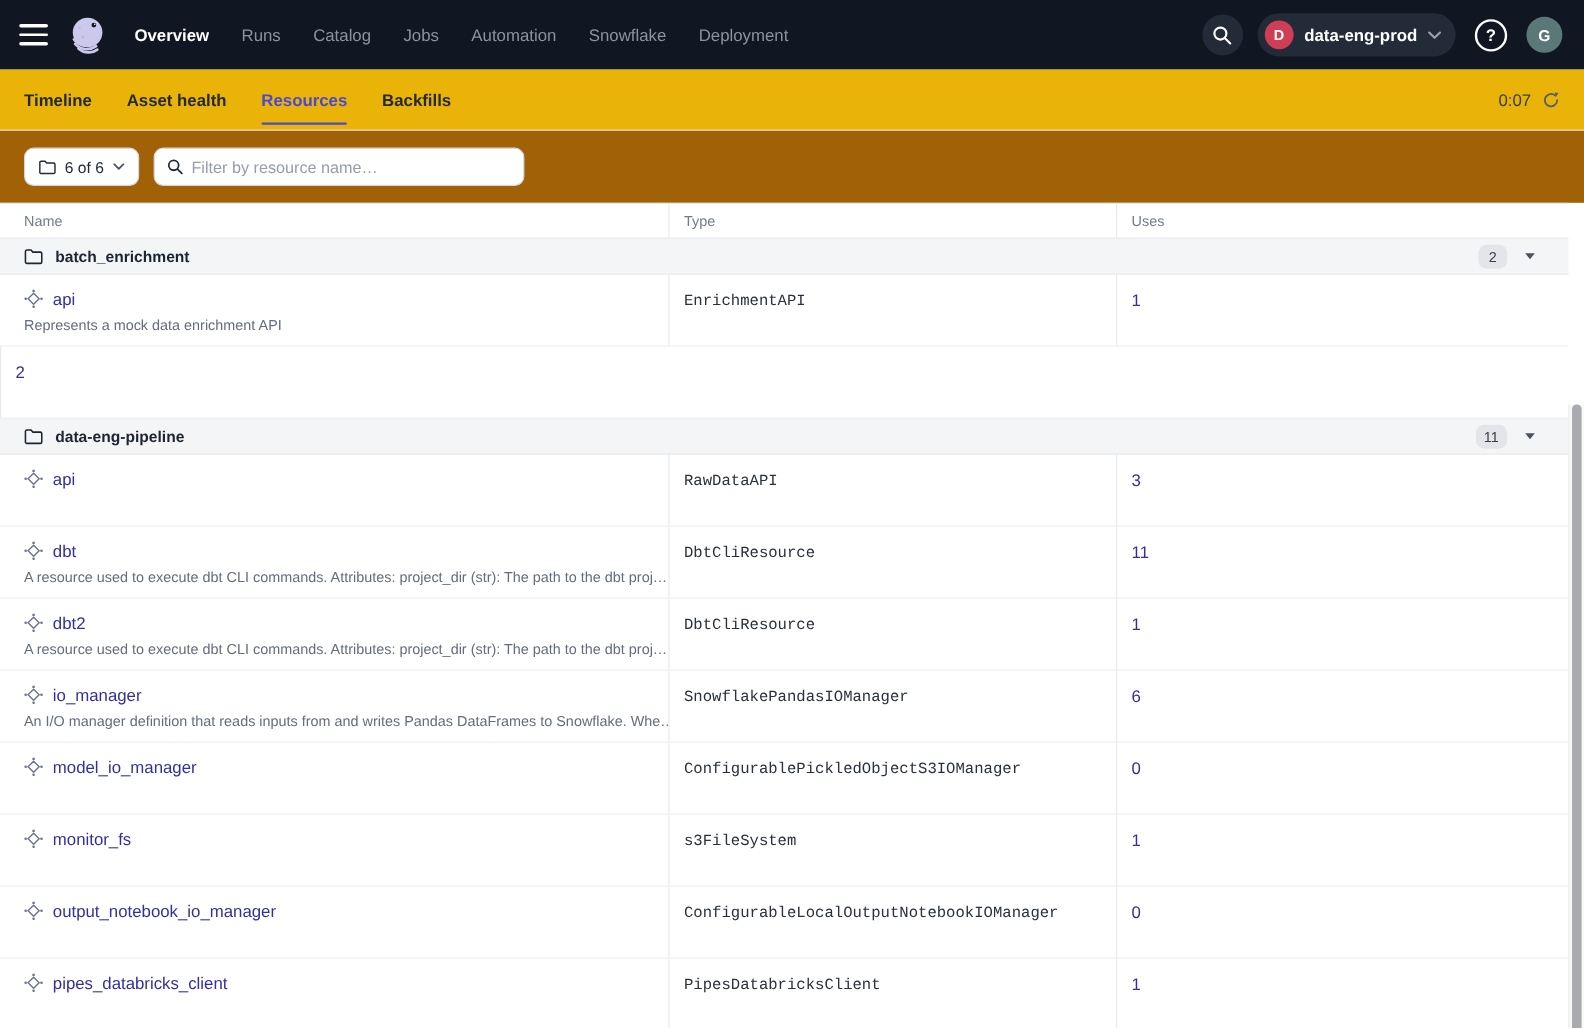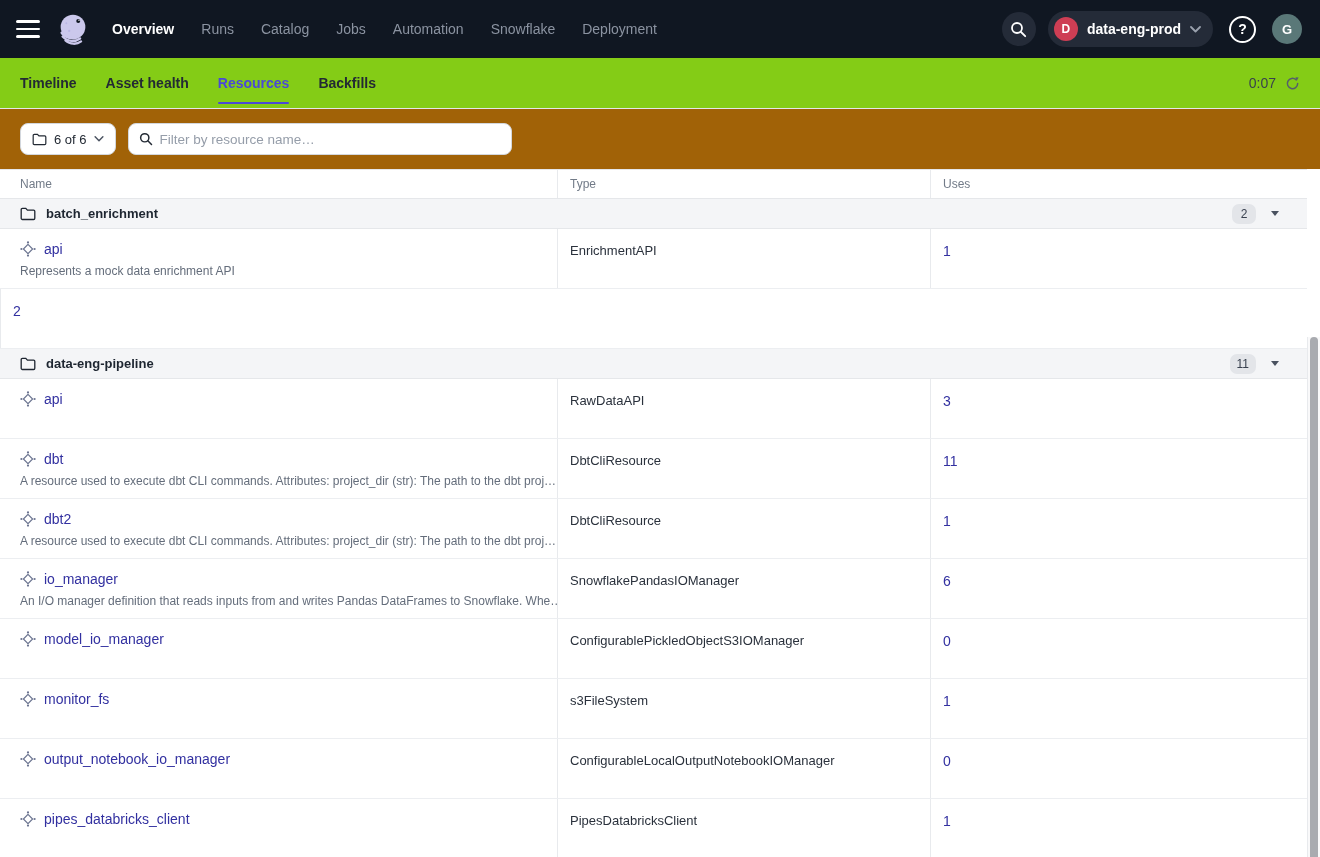--- a/index.html
+++ b/index.html
@@ -16,32 +16,32 @@
   .navitem.active { color:#ffffff; font-weight:600; }
   .topnav-right { margin-left:auto; display:flex; align-items:center; gap:12px; }
   .searchbtn { width:34px; height:34px; border-radius:50%; background:var(--nav-pill-bg,#242b38); display:flex; align-items:center; justify-content:center; cursor:pointer; }
   .deploy-pill { height:36px; border-radius:18px; background:var(--nav-pill-bg,#242b38); display:flex; align-items:center; gap:9px; padding:0 12px 0 6px; cursor:pointer; }
   .deploy-initial { width:24px; height:24px; border-radius:50%; background:var(--badge-red,#ce3e54); color:#fff; font-size:12px; font-weight:700; display:flex; align-items:center; justify-content:center; }
   .deploy-name { color:#fff; font-size:14px; font-weight:600; }
   .helpbtn { width:27px; height:27px; border-radius:50%; border:2px solid #fff; color:#fff; font-size:14px; font-weight:700; display:flex; align-items:center; justify-content:center; cursor:pointer; margin-left:4px; }
   .avatar { width:30px; height:30px; border-radius:50%; background:var(--avatar-teal,#5a7878); color:#fff; font-size:13px; font-weight:600; display:flex; align-items:center; justify-content:center; cursor:pointer; margin-left:4px; }
 
   
-  .tabbar { height:51px; background:#84cc16; border-bottom:1px solid #e5e7ea; display:flex; align-items:center; padding:0 20px; }
+  .tabbar { height:51px; background:#eab308; border-bottom:1px solid #e5e7ea; display:flex; align-items:center; padding:0 20px; }
   .tabs { display:flex; align-items:center; gap:29px; }
   .tab { font-size:14px; font-weight:600; color:#232a34; cursor:pointer; position:relative; }
   .tab.active { color:var(--accent,#4a49d6); }
   .tab.active::after { content:""; position:absolute; left:0; right:0; bottom:-13px; height:2px; background:var(--accent,#4a49d6); border-radius:1px; }
   .tab-right { margin-left:auto; display:flex; align-items:center; gap:9px; }
   .timer { font-size:14px; color:#39414d; }
 
   
   .filterrow { height:60px; background:#a16207; display:flex; align-items:center; gap:12px; padding:0 20px; }
   .countbtn { height:32px; border:1px solid #d3d7dd; border-radius:8px; background:#fff; display:flex; align-items:center; gap:7px; padding:0 11px; font-size:13px; font-weight:500; color:#232a34; cursor:pointer; }
-  .searchbox { height:32px; width:384px; border:1px solid #d3d7dd; border-radius:8px; background:#fff; display:flex; align-items:center; gap:7px; padding:0 10px; }
+  .searchbox { height:32px; width:309px; border:1px solid #d3d7dd; border-radius:8px; background:#fff; display:flex; align-items:center; gap:7px; padding:0 10px; }
   .searchbox input { border:none; outline:none; flex:1; font-size:13.5px; color:#232a34; font-family:inherit; background:transparent; }
   .searchbox input::placeholder { color:#959da9; }
 
   
   .tablewrap { position:relative; width:1320px; }
   .resources-table { width:1307px; border-top:1px solid #e5e7ea; }
   .thead { display:flex; height:29px; border-bottom:1px solid #e5e7ea; background:#fff; }
   .th { font-size:12px; color:#727b88; display:flex; align-items:center; }
   .cell-name { width:557px; padding-left:20px; }
   .cell-type { width:373px; padding-left:12px; border-left:1px solid #e8eaed; }
@@ -51,21 +51,21 @@
   .groupname { font-size:13px; font-weight:600; color:#1d2530; margin-left:10px; }
   .group-right { margin-left:auto; display:flex; align-items:center; gap:15px; }
   .countbadge { min-width:24px; height:20px; padding:0 7px; background:#e3e5e9; border-radius:7px; font-size:12px; color:#39414f; display:flex; align-items:center; justify-content:center; }
   .caret-down { width:0; height:0; border-left:4.5px solid transparent; border-right:4.5px solid transparent; border-top:5px solid #4a5260; cursor:pointer; }
 
   .resrow { display:flex; height:60px; border-bottom:1px solid #eceef1; background:#fff; }
   .resrow .cell-name { padding-top:12px; display:block; }
   .nameline { display:flex; align-items:center; gap:8px;text-align:right; }
   .reslink { font-size:14px; font-weight:500; color:var(--link,#3230a0); text-decoration:none; cursor:pointer; }
   .resdesc { font-size:12px; color:#646d7b; margin-top:7px; margin-left:0; white-space:nowrap; overflow:hidden; }
-  .resrow .cell-type { padding-top:14px; display:block; font-family:Liberation Sans, sans-serif; font-size:13px; color:#2a313c; }
+  .resrow .cell-type { padding-top:14px; display:block; font-family:Liberation Mono, monospace; font-size:13px; color:#2a313c; }
   .resrow .cell-uses { padding-top:13px; display:block; }
   .useslink { font-size:14px; color:var(--link,#3230a0); cursor:pointer; }
 
   
   .scroll-gutter { position:absolute; top:168px; right:0; width:13px; height:689px; background:#f9f9fa; border-left:1px solid #e8eaed; }
   .scroll-thumb { position:absolute; top:0px; left:2px; width:8px; height:540px; background:#a9abb0; border-radius:4px; cursor:pointer; }
 
   svg { display:block; }
 </style>
 </head>

